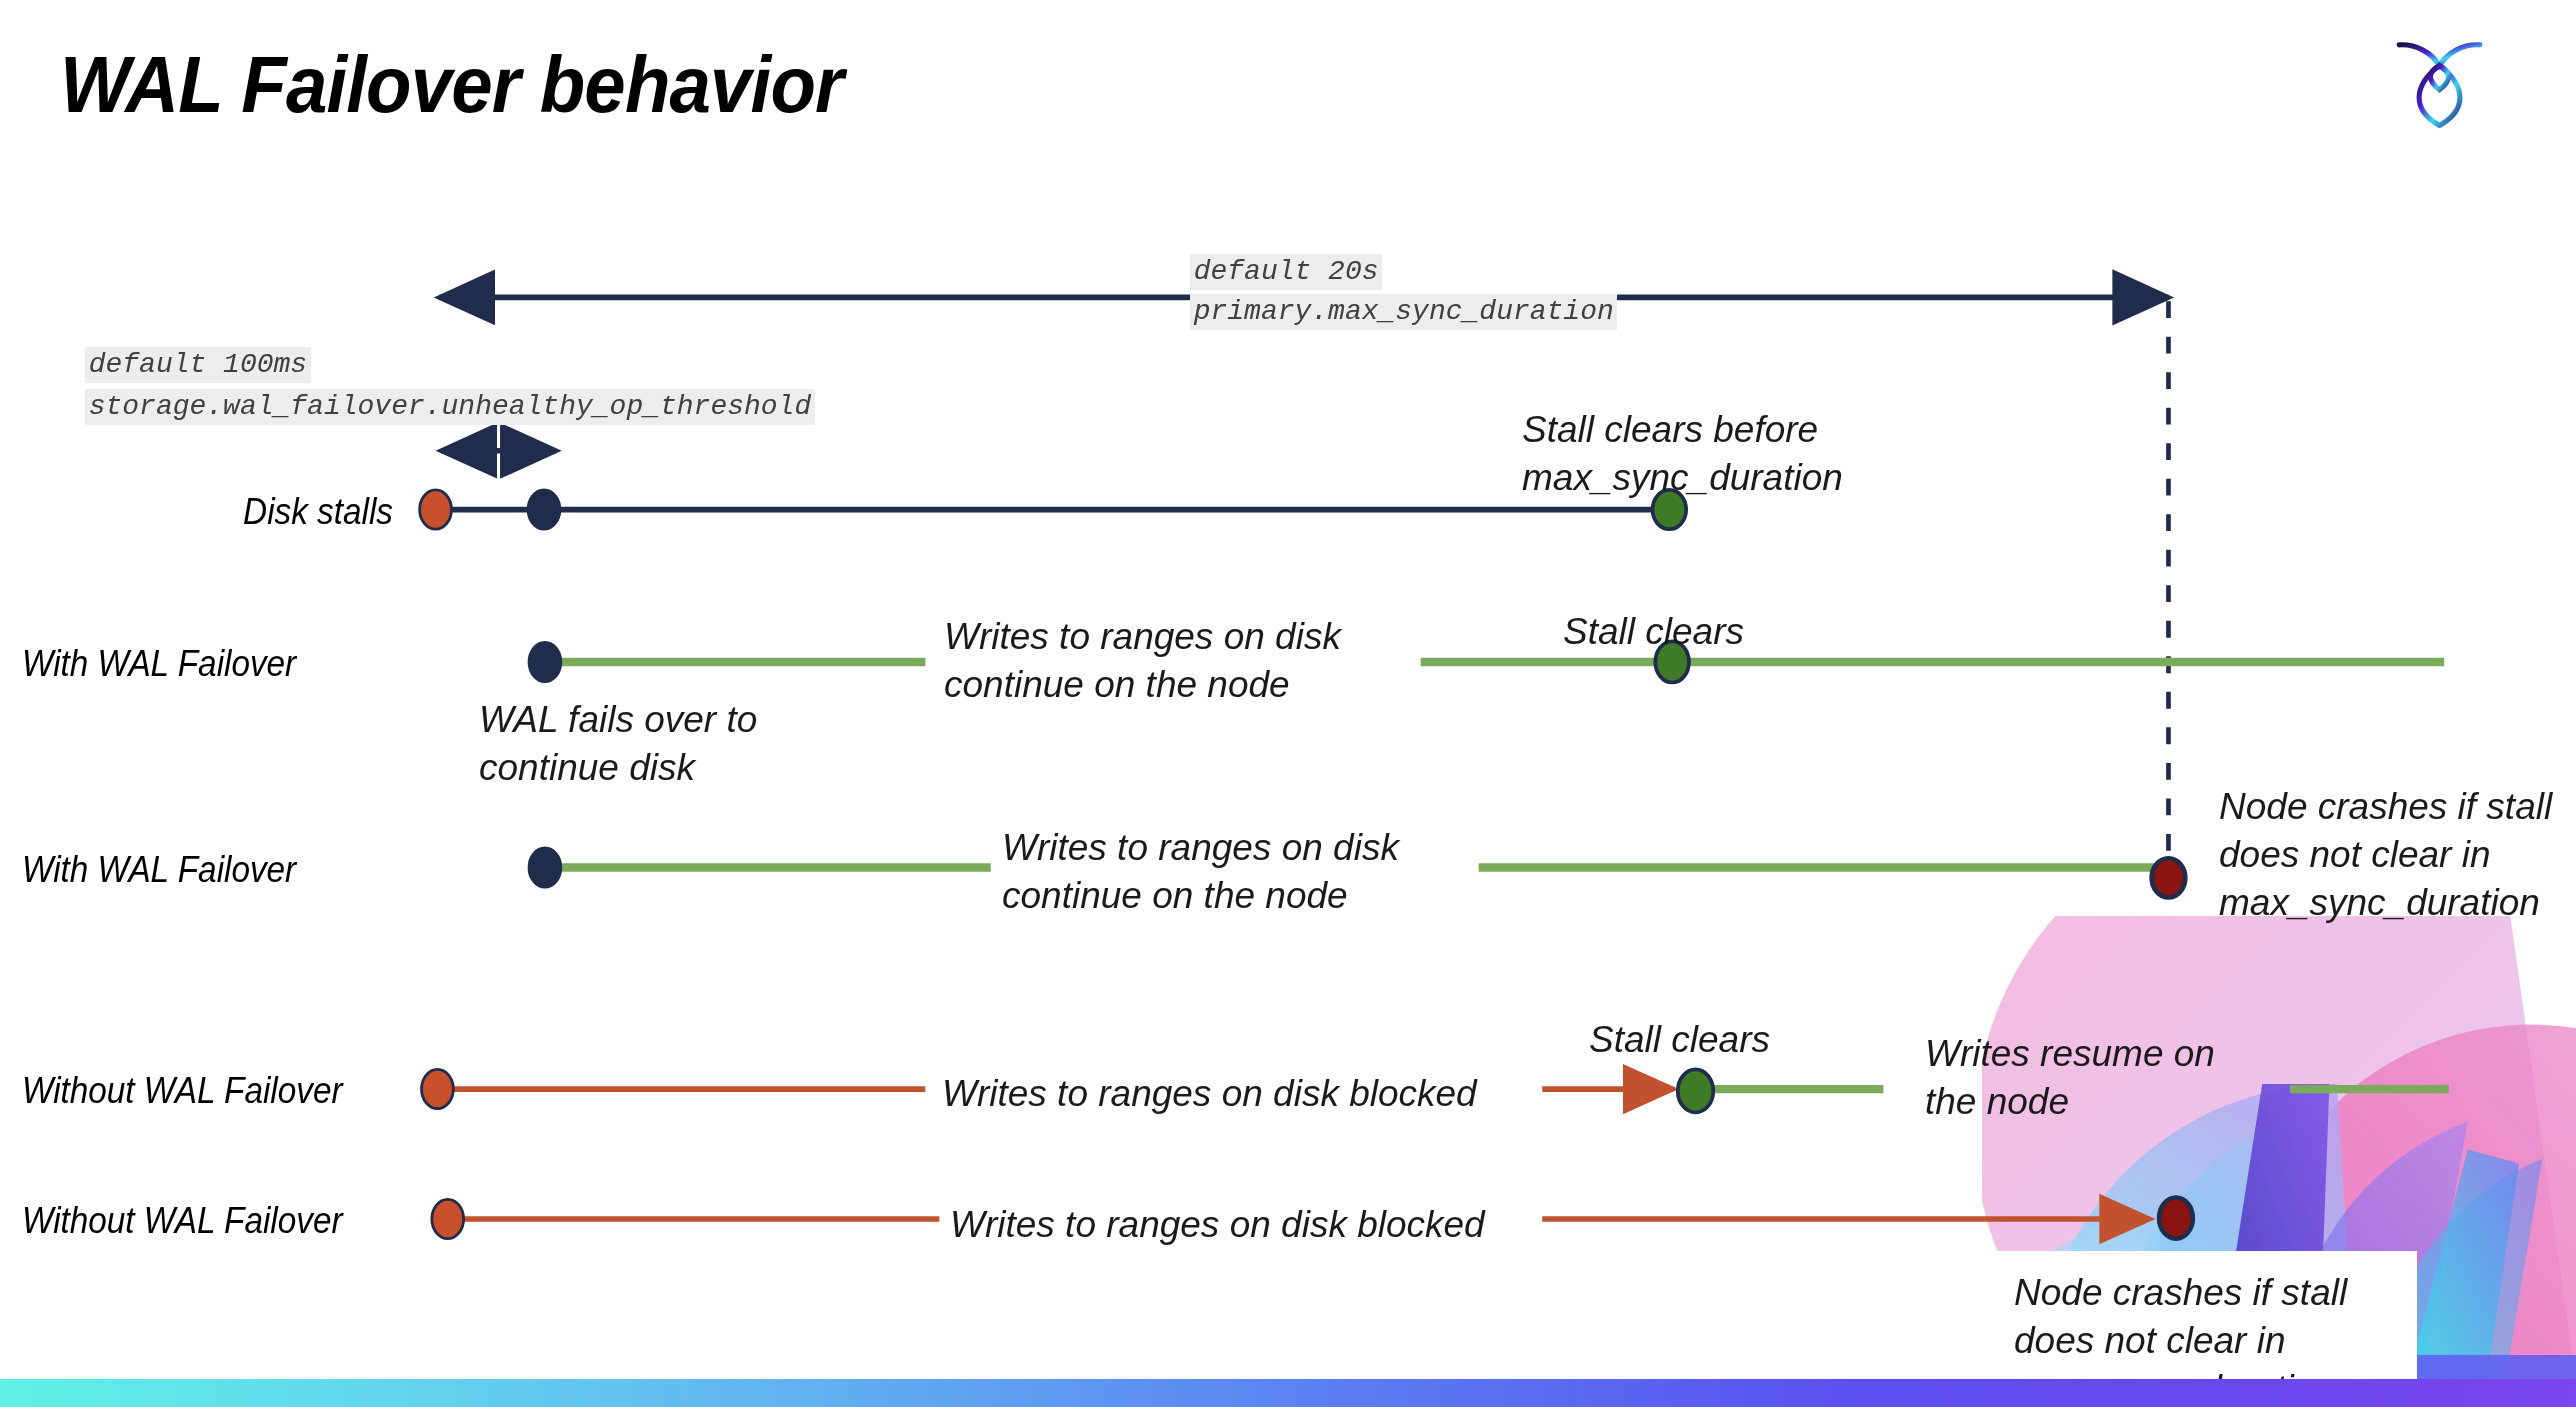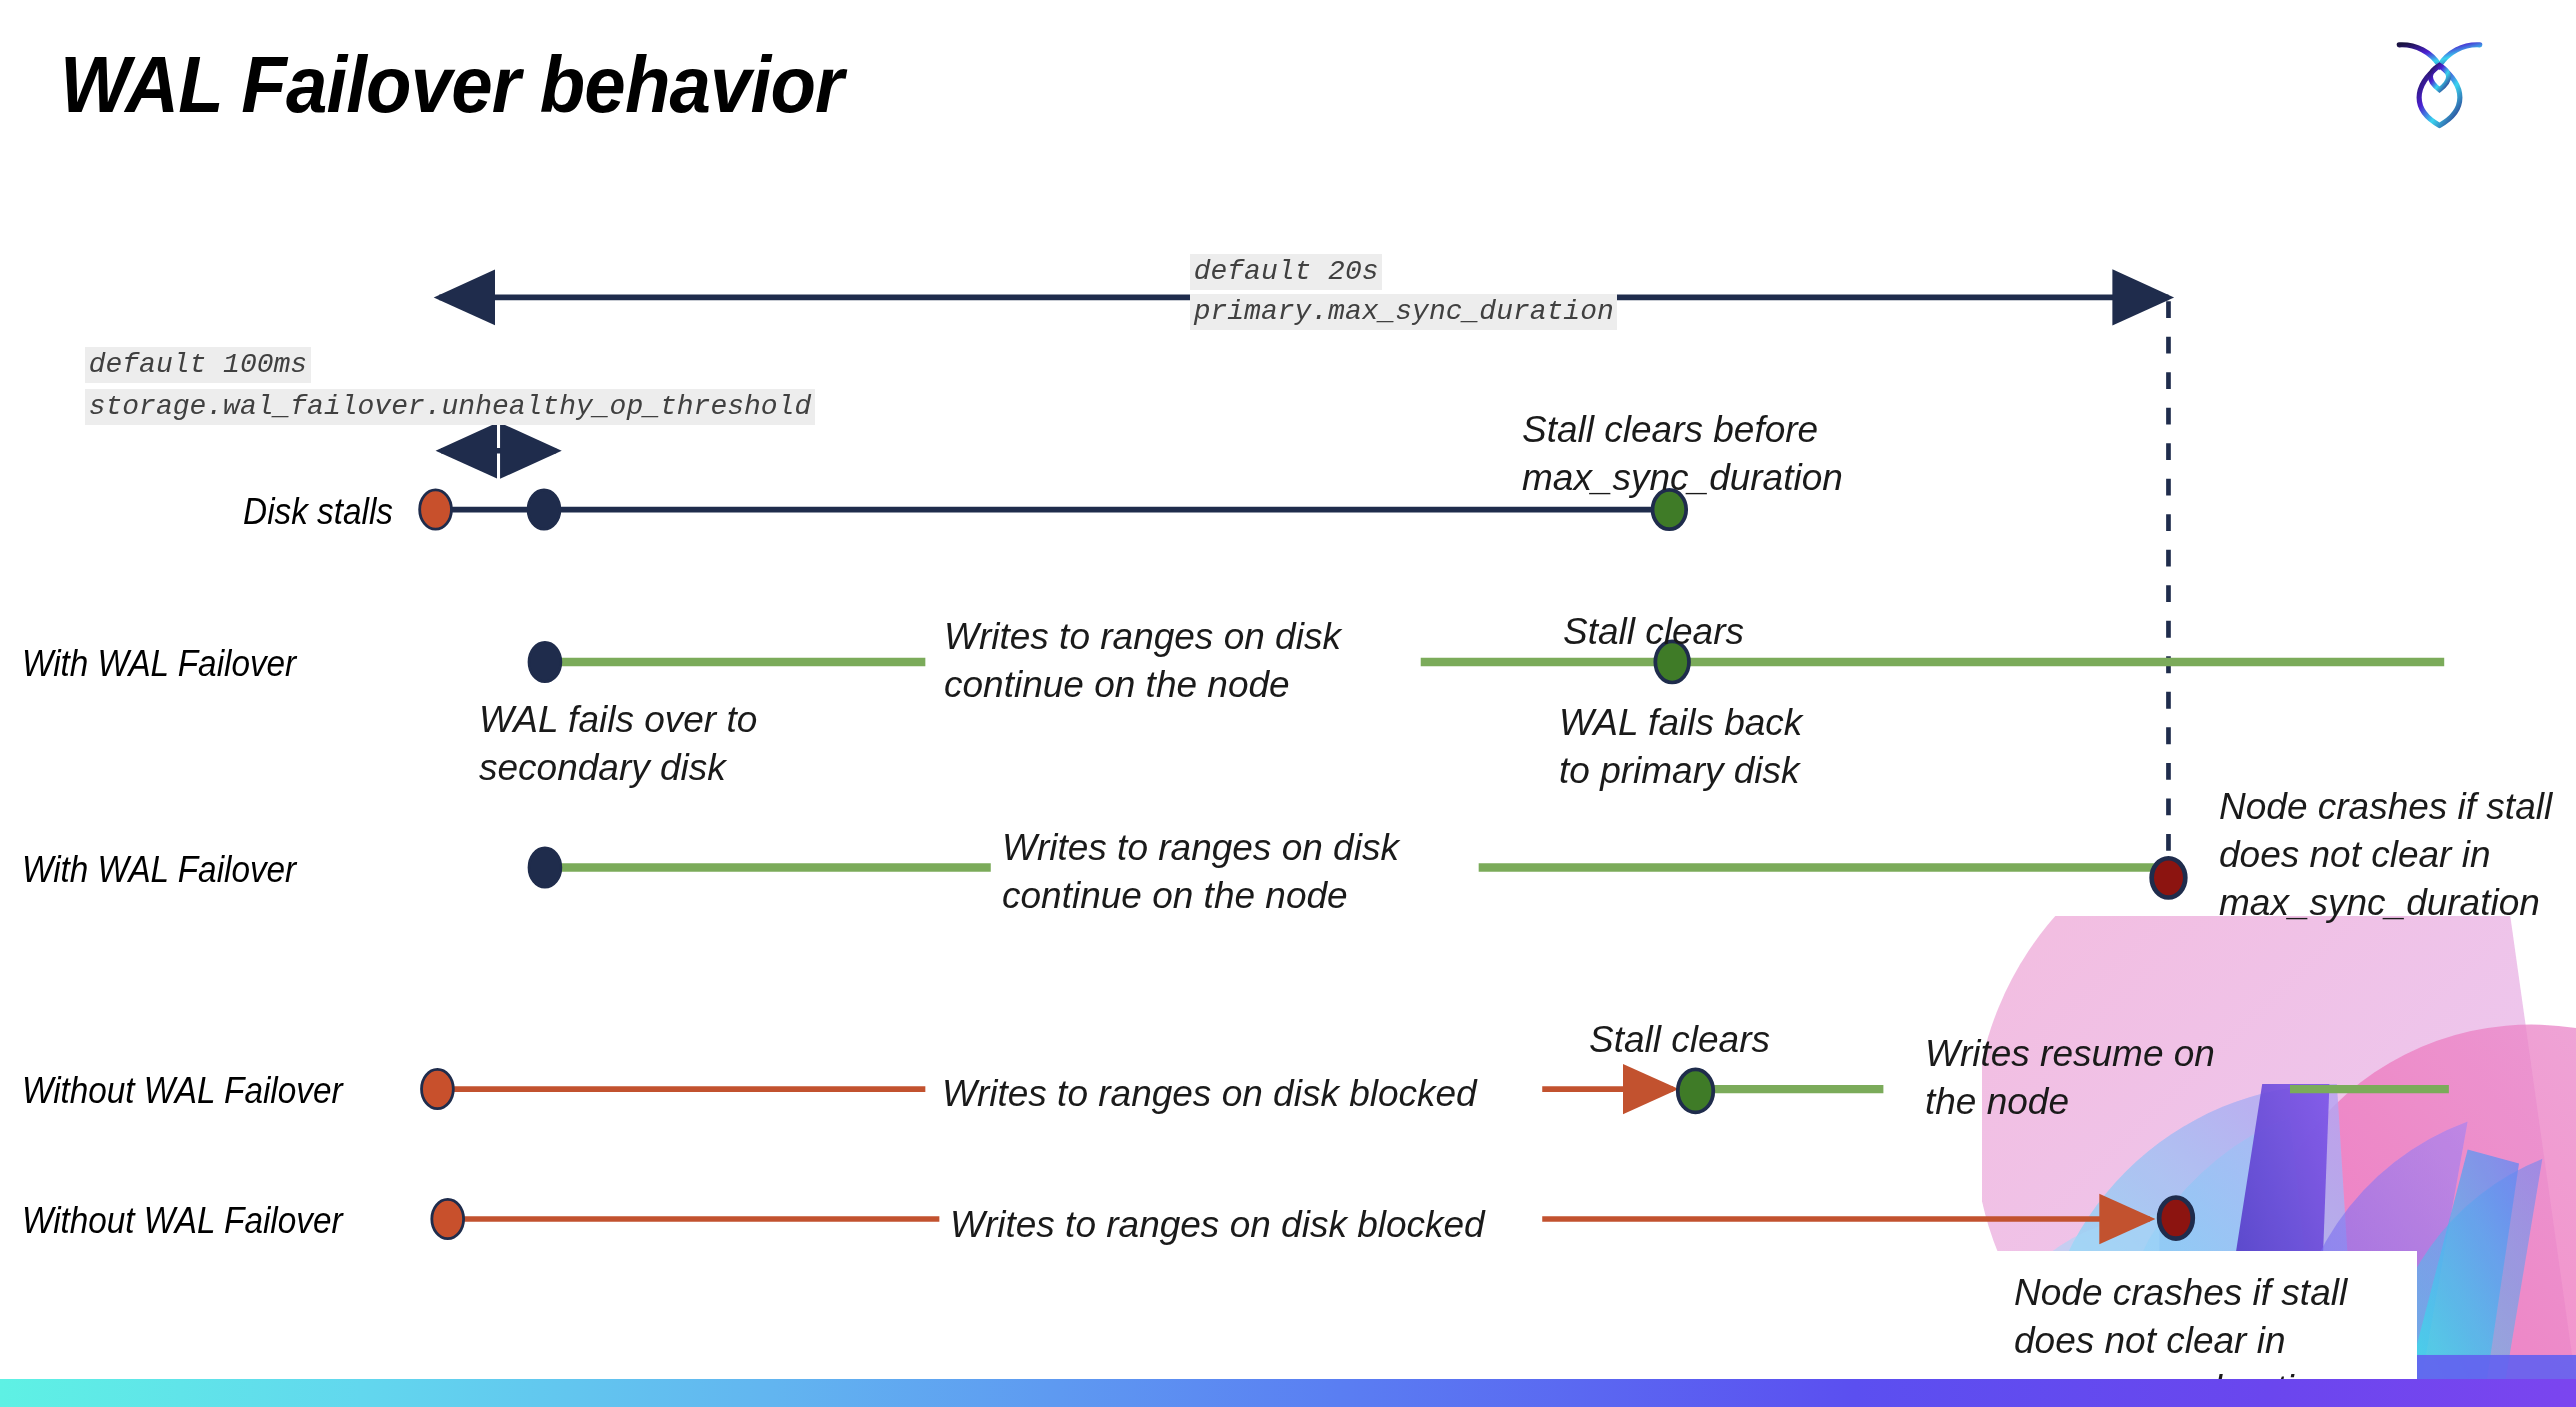--- a/index.html
+++ b/index.html
@@ -216,23 +216,21 @@
   <div class="rowlabel" style="left:22.4px;top:1070px;">Without WAL Failover</div>
   <div class="rowlabel" style="left:22.4px;top:1200px;">Without WAL Failover</div>
 
   <div class="annot center" style="left:1522px;top:406px;width:336px;">Stall clears before
 max_sync_duration</div>
 
   <div class="annot center" style="left:944px;top:613px;width:441px;">Writes to ranges on disk
 continue on the node</div>
   <div class="annot center" style="left:1563px;top:608px;width:219px;">Stall clears</div>
   <div class="annot center" style="left:479px;top:696px;width:348px;">WAL fails over to
-secondary disk</div>
-  <div class="annot center" style="left:1559px;top:699px;width:277px;">WAL fails  back
-to primary disk</div>
+continue disk</div>
 
   <div class="annot center" style="left:1002px;top:824px;width:441px;">Writes to ranges on disk
 continue on the node</div>
   <div class="annot left" style="left:2219px;top:783px;width:357px;">Node crashes if stall
 does not clear in
 max_sync_duration</div>
 
   <div class="annot center" style="left:942px;top:1070px;width:585px;">Writes to ranges on disk  blocked</div>
   <div class="annot center" style="left:1589px;top:1016px;width:215px;">Stall clears</div>
   <div class="annot center" style="left:1925px;top:1030px;width:318px;">Writes resume on

